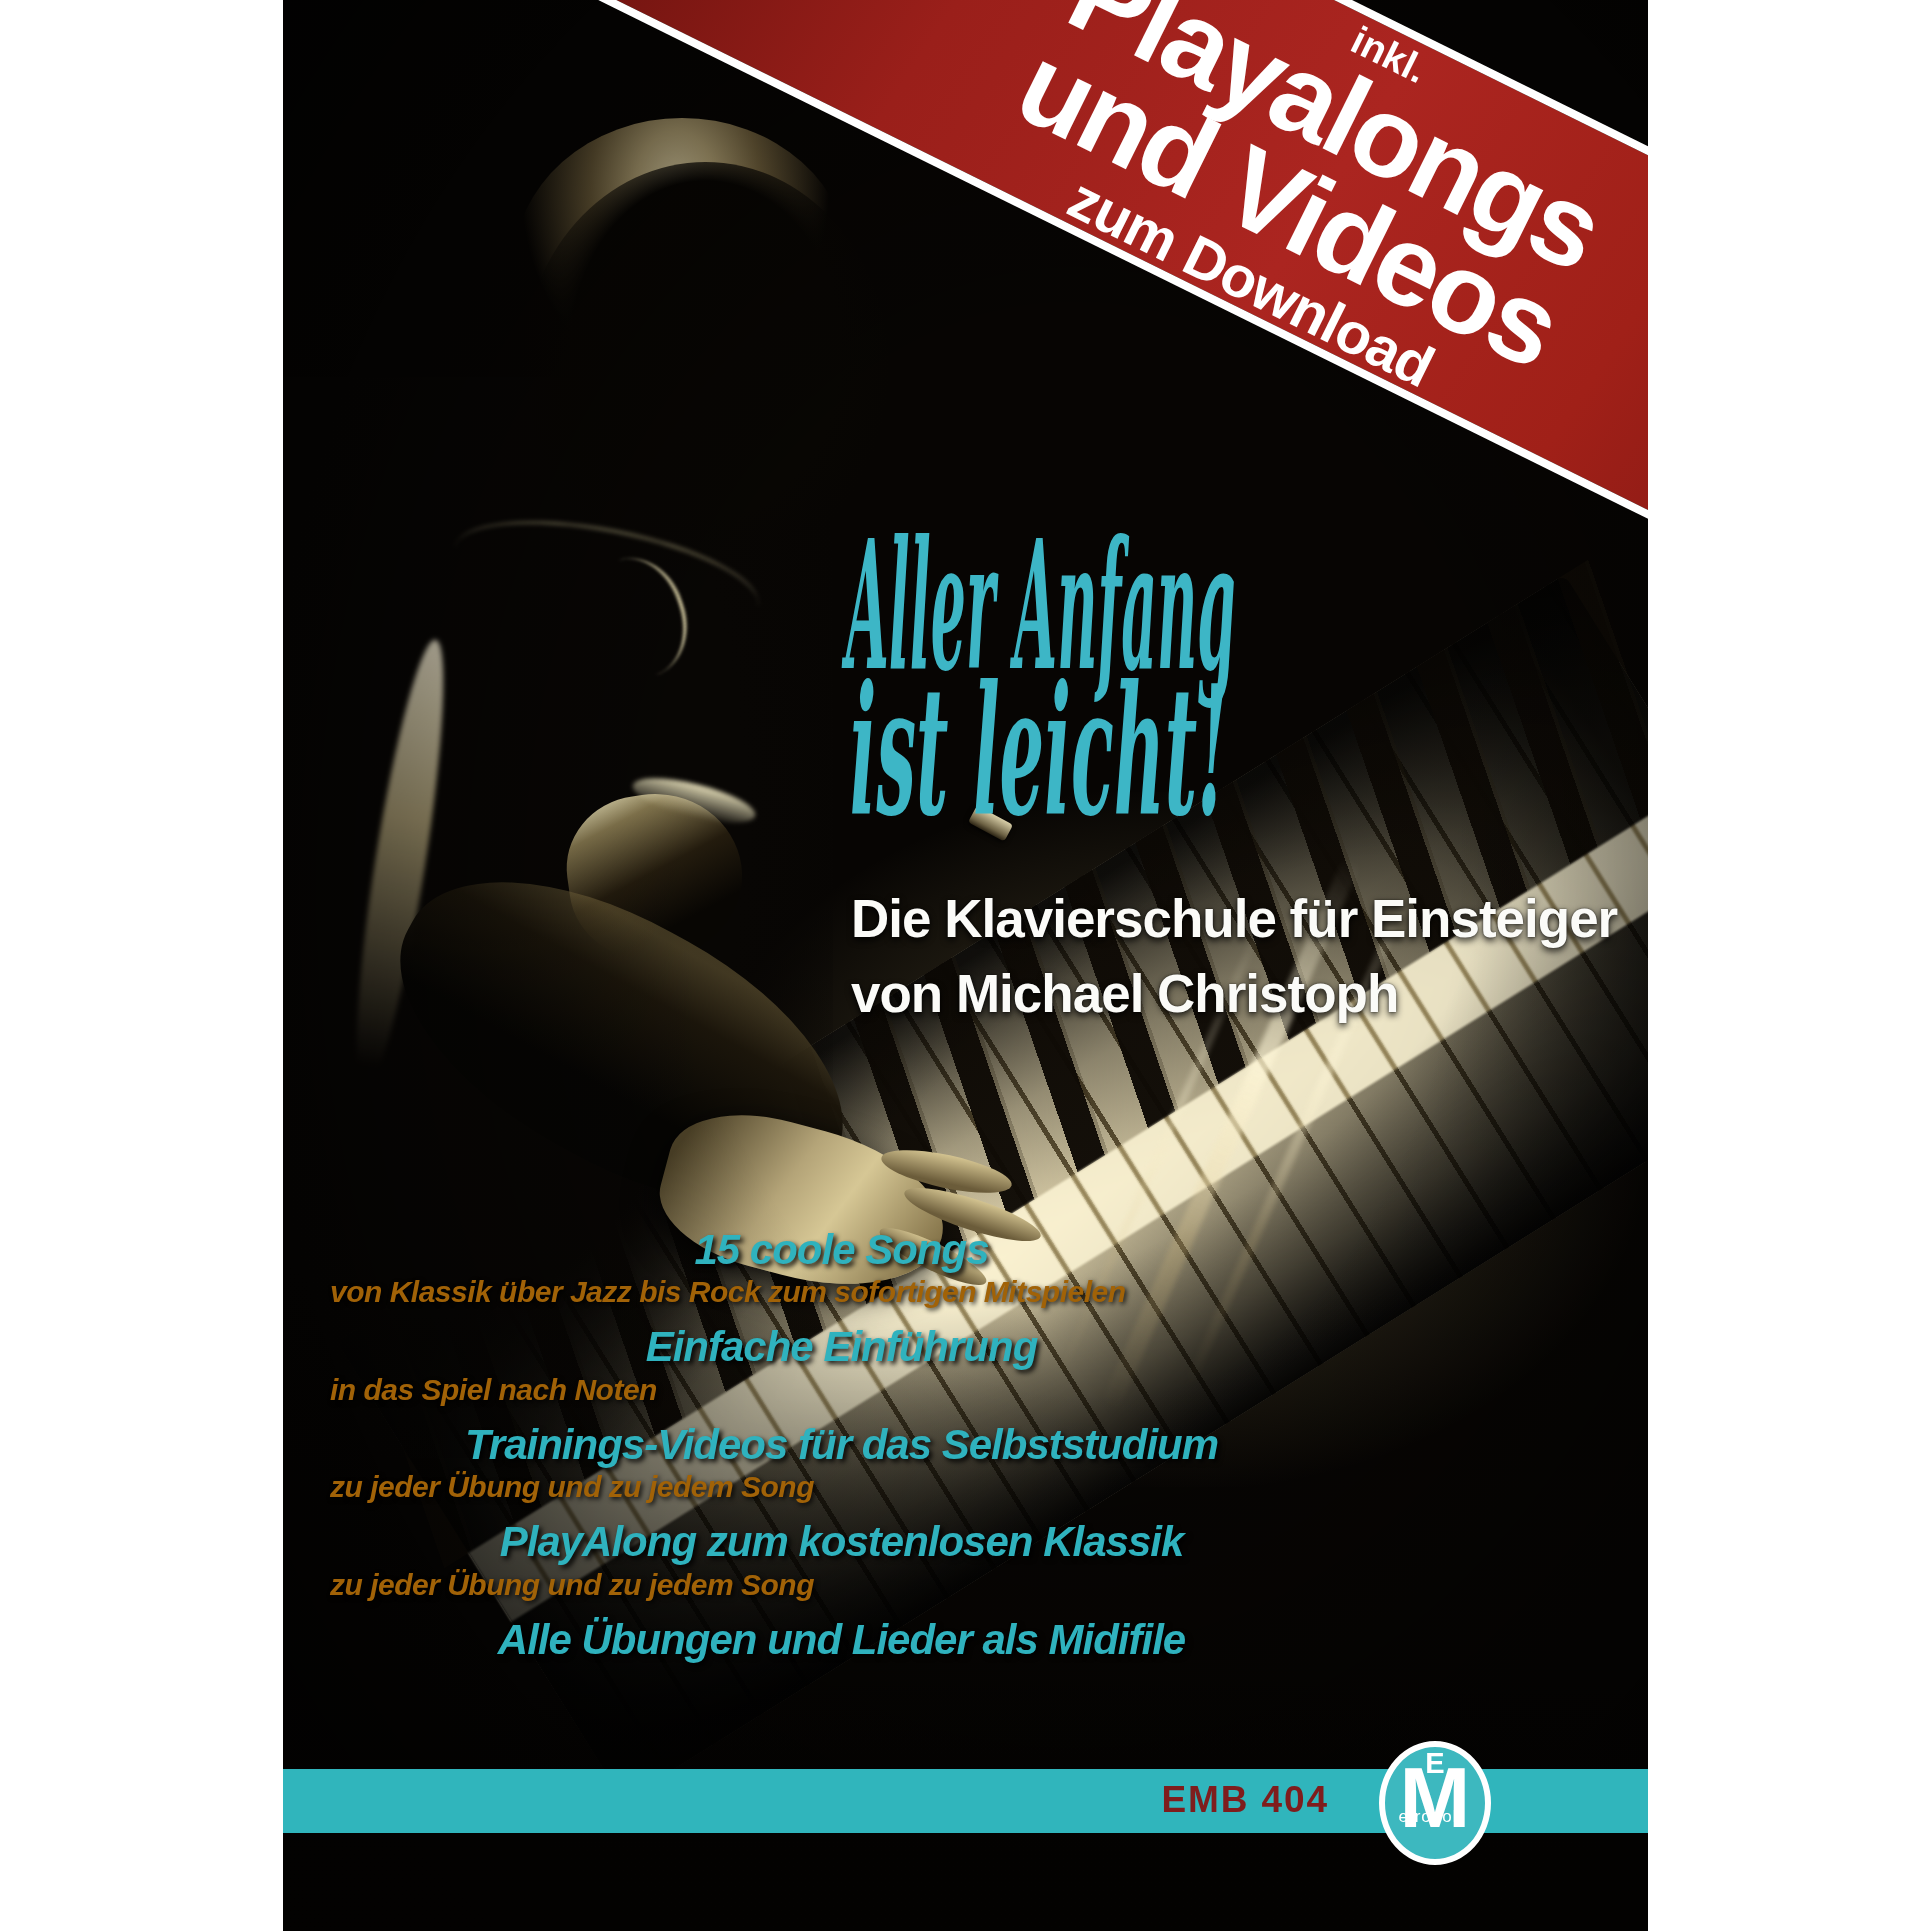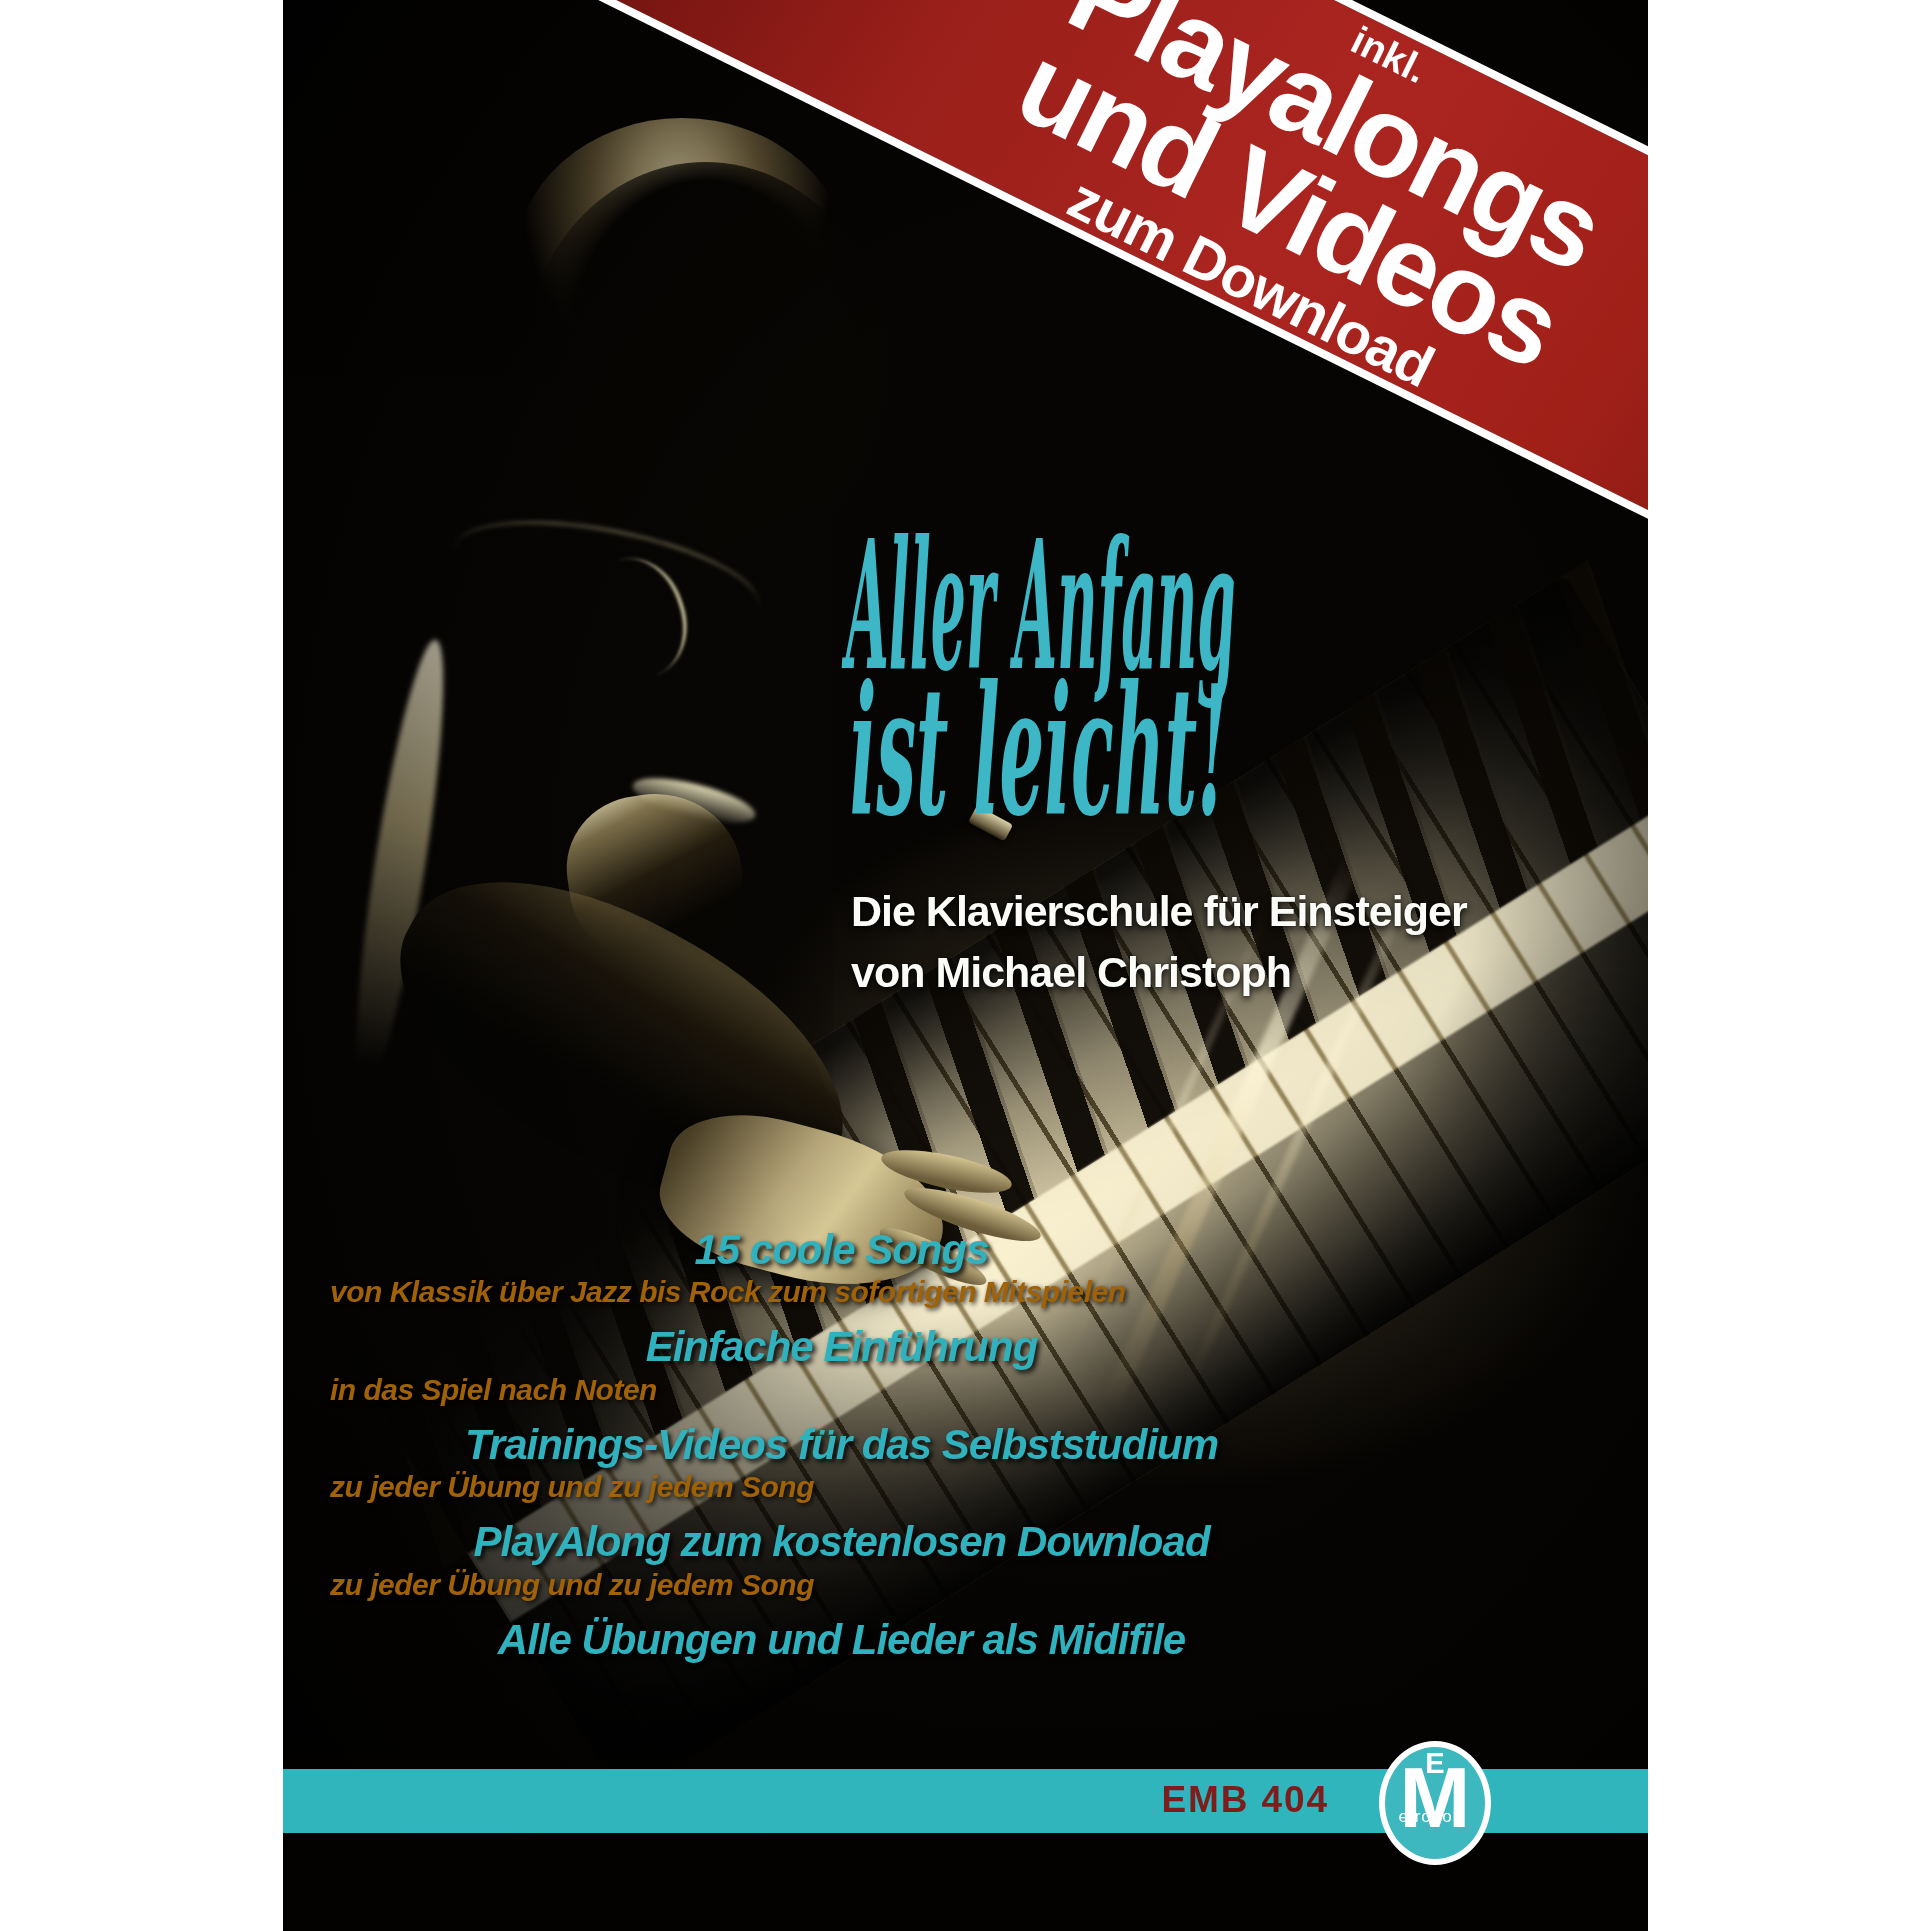--- a/index.html
+++ b/index.html
@@ -145,21 +145,21 @@
   .ribbon-big { font-size: 114px; font-weight: bold; line-height: .93; letter-spacing: -2.9px; }
   .ribbon-suffix { font-size: 58px; font-weight: bold; line-height: 1.12; letter-spacing: -1px; }
 
   
   .title-svg { position: absolute; left: 555px; top: 502px; z-index: 4; }
   .title-line {
     font-family: "DejaVu Serif", serif; font-style: italic; font-weight: bold;
   }
   .subtitle {
     position: absolute; left: 568px; top: 881px; z-index: 4;
-    color: #fbfbf8; font-size: 43px; font-weight: bold; line-height: 1.42;
+    color: #fbfbf8; font-size: 53px; font-weight: bold; line-height: 1.42;
     letter-spacing: -1px;
     text-shadow: 0 2.9px 7.7px rgba(0,0,0,.9), 0 0 1.9px rgba(0,0,0,.6);
   }
 
   
   .features { position: absolute; left: 47px; top: 1228px; width: 1023px; z-index: 4; }
   .feature { margin-bottom: 16.4px; }
   .feature-heading {
     color: #2fb2be; font-size: 42px; font-weight: bold; font-style: italic;
     line-height: 1.06; letter-spacing: -1px;
@@ -260,21 +260,21 @@
       </div>
       <div class="feature">
         <div class="feature-heading">Einfache Einführung</div>
         <div class="feature-sub">in das Spiel nach Noten</div>
       </div>
       <div class="feature">
         <div class="feature-heading">Trainings-Videos für das Selbststudium</div>
         <div class="feature-sub">zu jeder Übung und zu jedem Song</div>
       </div>
       <div class="feature">
-        <div class="feature-heading">PlayAlong zum kostenlosen Download</div>
+        <div class="feature-heading">PlayAlong zum kostenlosen Klassik</div>
         <div class="feature-sub">zu jeder Übung und zu jedem Song</div>
       </div>
       <div class="feature">
         <div class="feature-heading">Alle Übungen und Lieder als Midifile</div>
       </div>
     </div>
 
     <div class="footer-bar">
       <div class="catalog-number">EMB 404</div>
     </div>

